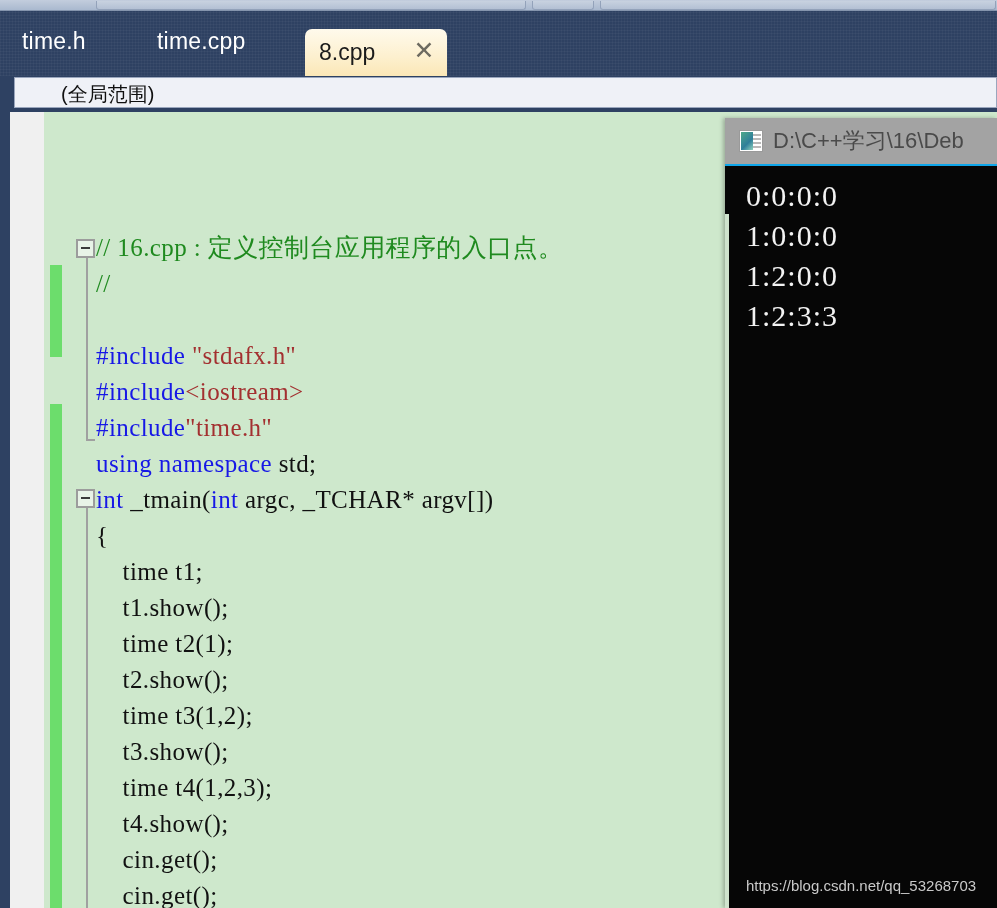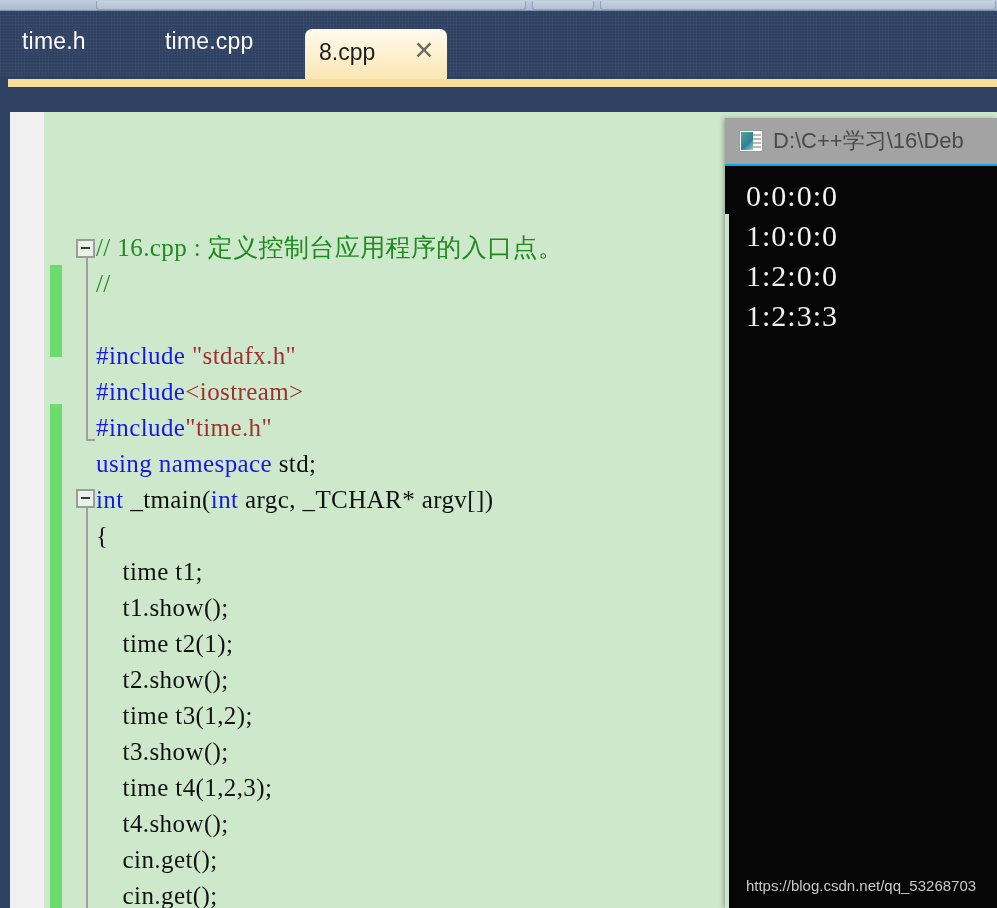--- a/index.html
+++ b/index.html
@@ -47,21 +47,21 @@
   }
   .tab {
     position: absolute; top: 17px;
     font-size: 23px;
     color: #ffffff;
     white-space: nowrap;
     letter-spacing: .2px;
   }
   .tab.inactive { cursor: pointer; }
   .tab-time-h   { left: 22px;  }
-  .tab-time-cpp { left: 165px; }
+  .tab-time-cpp { left: 157px; }
 
   .tab-active {
     position: absolute;
     left: 305px; top: 18px;
     width: 142px; height: 50px;
     background: linear-gradient(#fffaec 0%, #fdf0cf 55%, #fbe6b3 100%);
     border-radius: 7px 7px 0 0;
     box-sizing: border-box;
   }
   .tab-active-label {
@@ -260,20 +260,25 @@
     <div class="tab inactive tab-time-h">time.h</div>
     <div class="tab inactive tab-time-cpp">time.cpp</div>
 
     <div class="tab-active">
       <span class="tab-active-label">8.cpp</span>
       <span class="tab-close">✕</span>
     </div>
     <div class="tab-underline"></div>
   </div>
 
+  <div class="navbar-wrap">
+    <div class="navbar">
+      <span class="navbar-text">(全局范围)</span>
+    </div>
+  </div>
 
   <div class="editor">
     <div class="indicator-margin"></div>
     <div class="code-surface"></div>
 
     <div class="change-bar cb1"></div>
     <div class="change-bar cb2"></div>
 
     <div class="outline-line ol1"></div>
     <div class="ol1-foot"></div>

